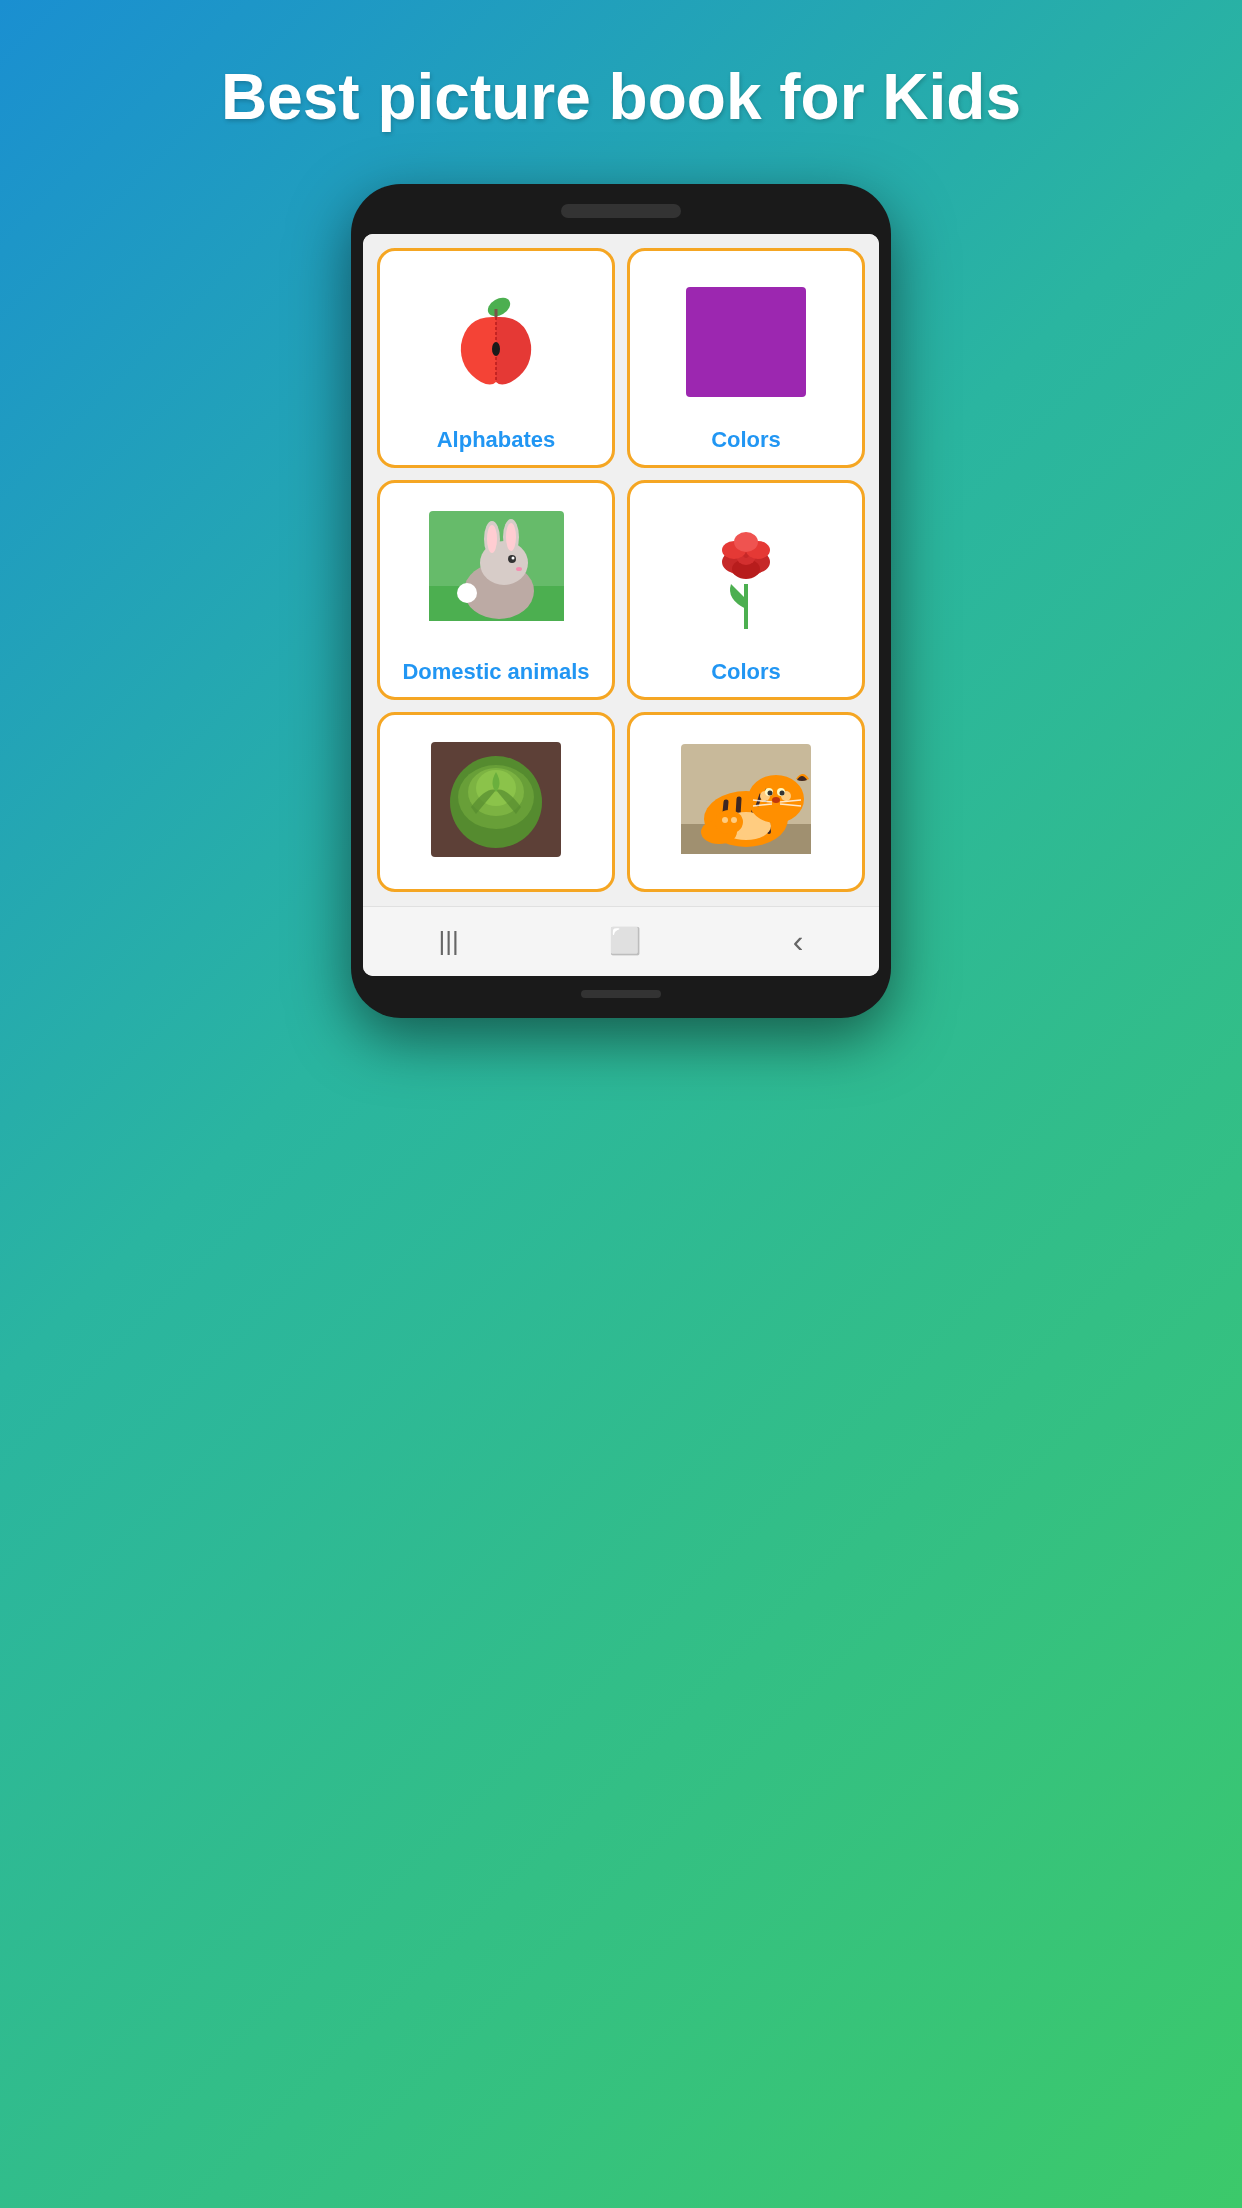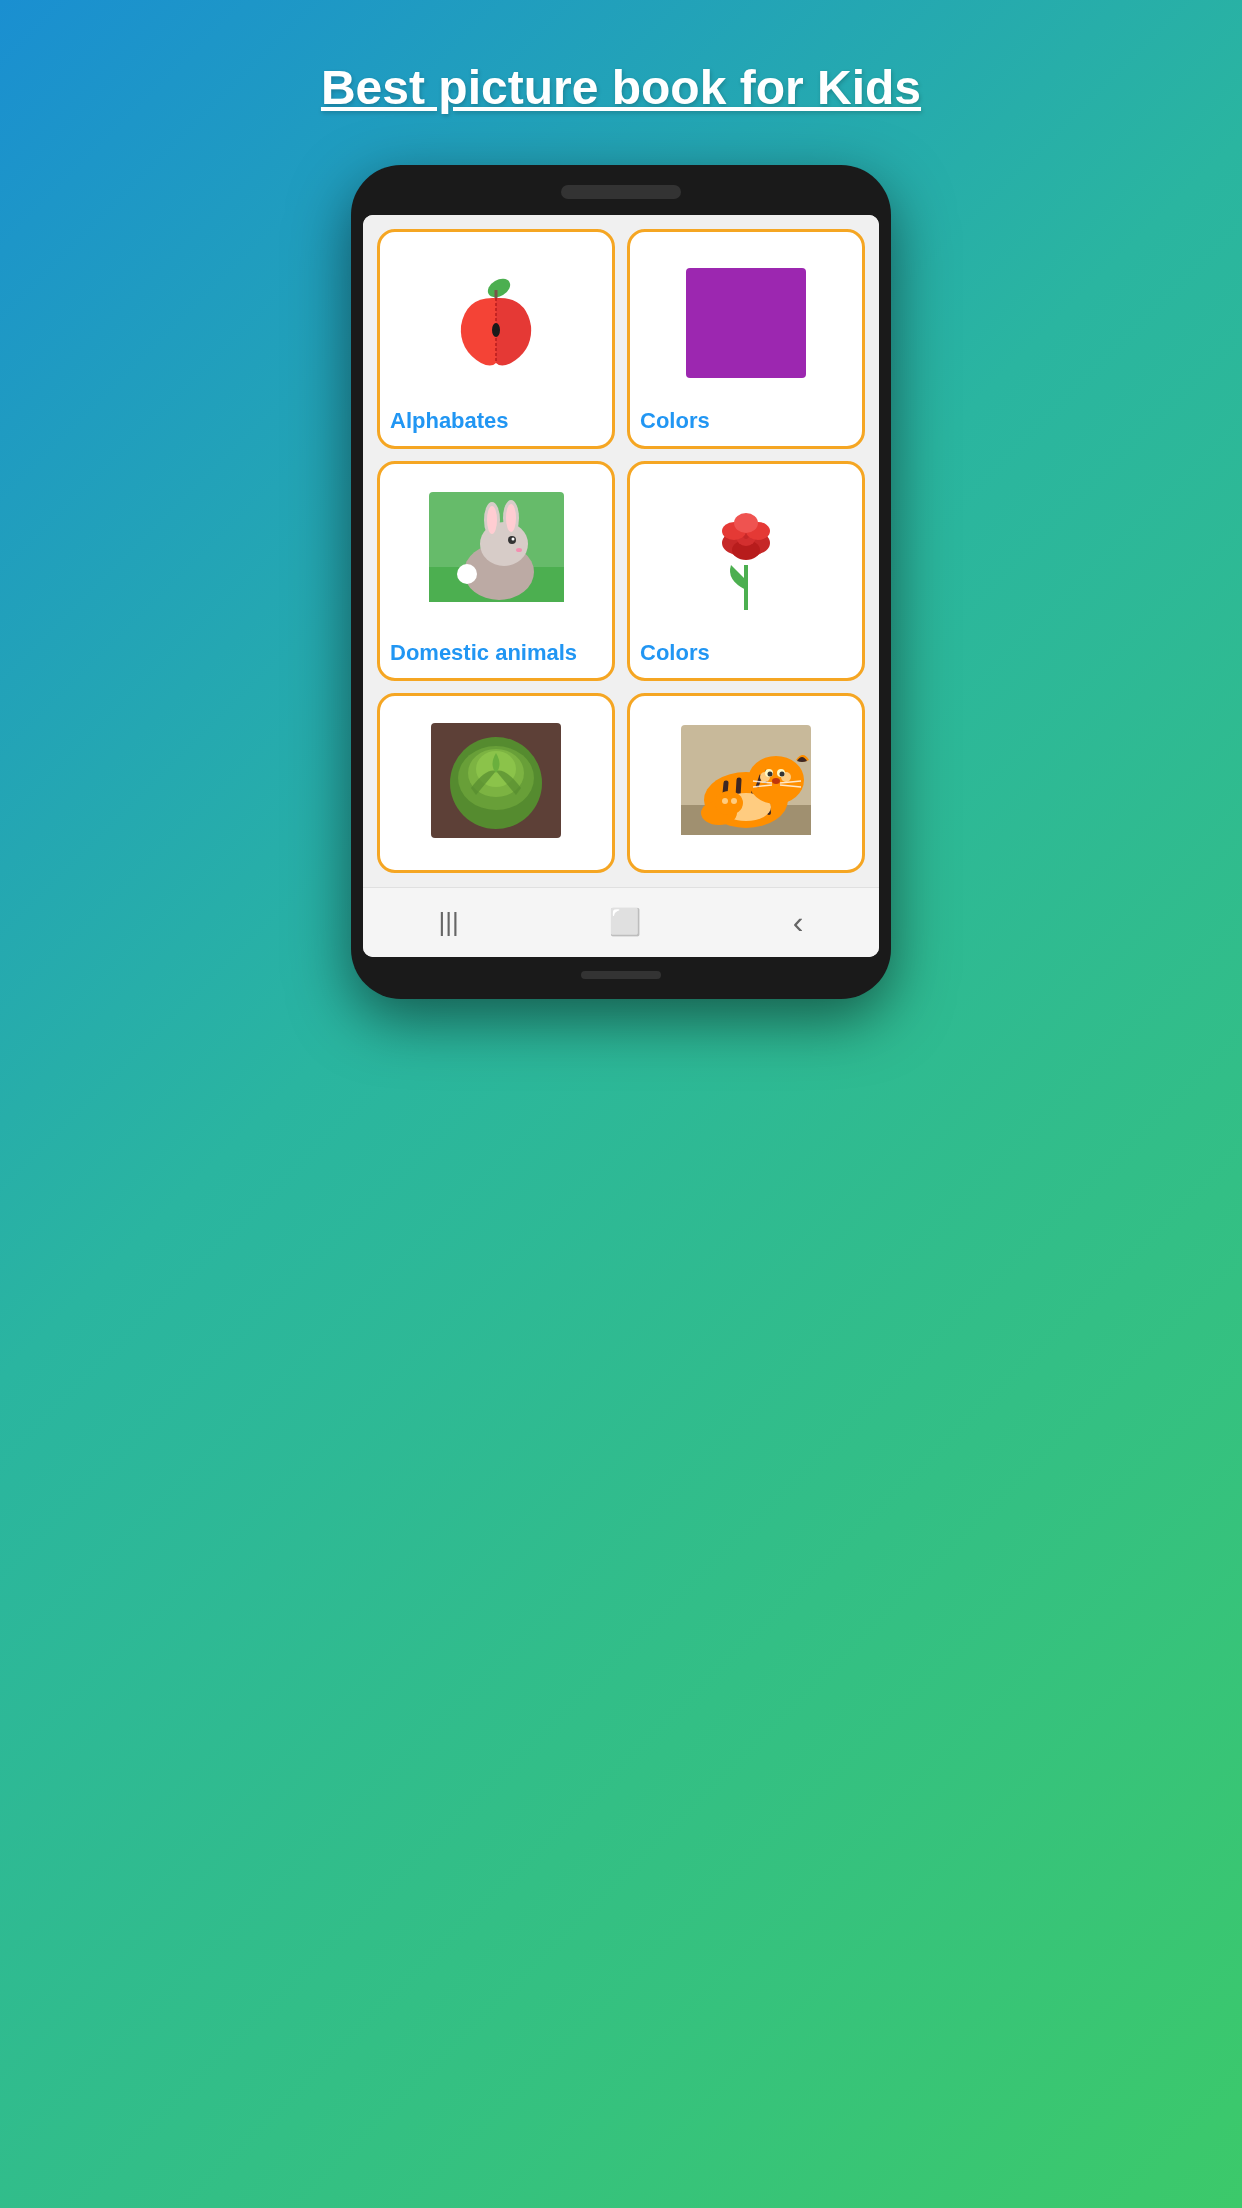--- a/index.html
+++ b/index.html
@@ -10,27 +10,26 @@
       background: linear-gradient(135deg, #1a8fd1 0%, #2ab5a0 40%, #3cc96a 100%);
       display: flex;
       flex-direction: column;
       align-items: center;
       font-family: 'Arial', sans-serif;
       overflow: hidden;
     }
 
     .page-title {
       color: white;
-      font-size: 48px;
+      font-size: 64px;
       font-weight: bold;
       text-align: right;
       margin-top: 60px;
       margin-bottom: 50px;
       text-shadow: 1px 2px 4px rgba(0,0,0,0.2);
-      text-decoration: underline;
     }
 
     .phone-wrapper {
       width: 540px;
       background: #1a1a1a;
       border-radius: 50px;
       padding: 20px 12px 20px 12px;
       box-shadow: 0 20px 60px rgba(0,0,0,0.5);
       position: relative;
     }
@@ -57,21 +56,21 @@
       padding: 14px;
       background: #f0f0f0;
     }
 
     .grid-card {
       background: white;
       border: 3px solid #f5a623;
       border-radius: 18px;
       display: flex;
       flex-direction: column;
-      align-items: flex-start;
+      align-items: center;
       padding: 14px 10px 12px 10px;
       cursor: pointer;
       min-height: 220px;
       justify-content: space-between;
     }
 
     .card-image-area {
       width: 100%;
       flex: 1;
       display: flex;

